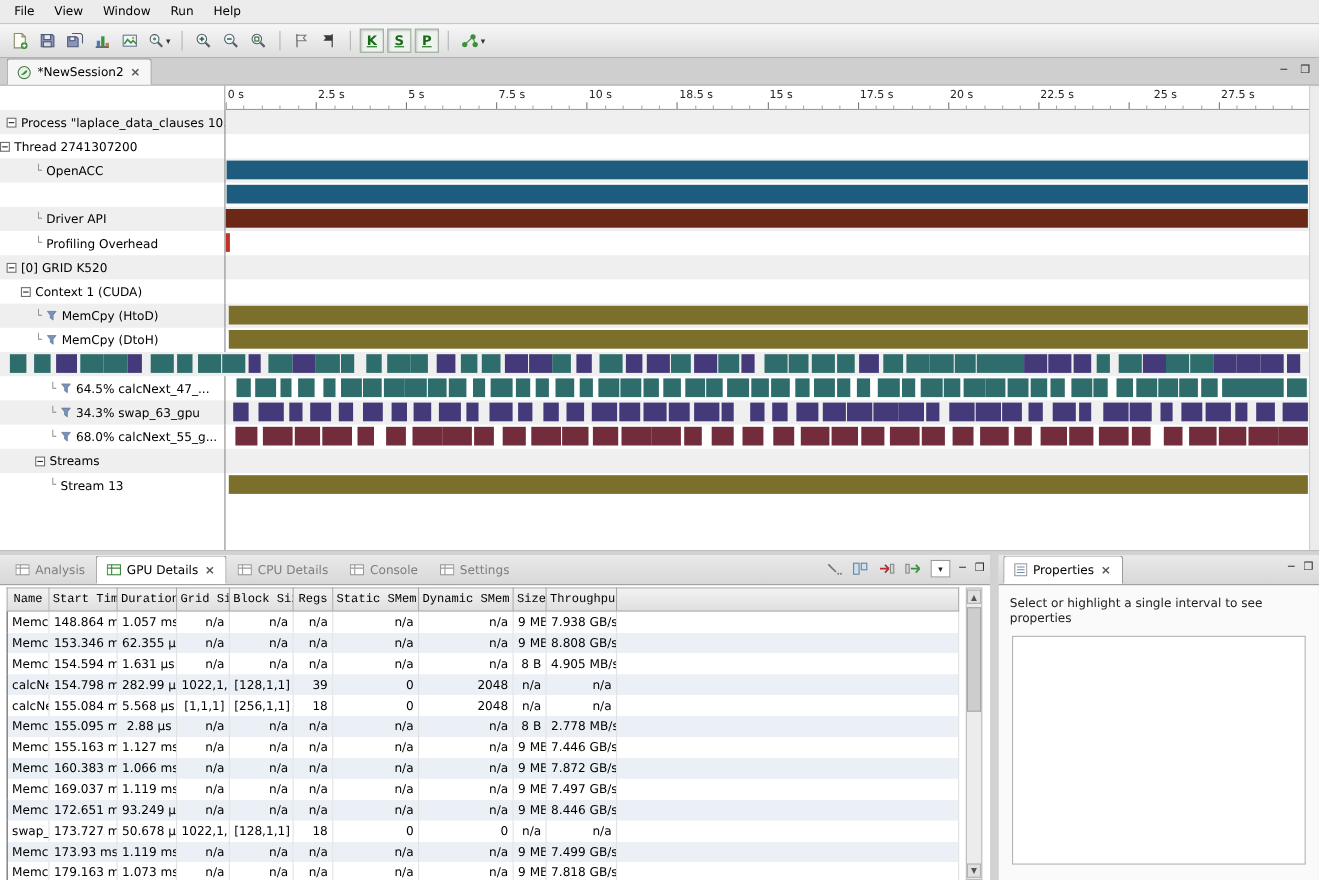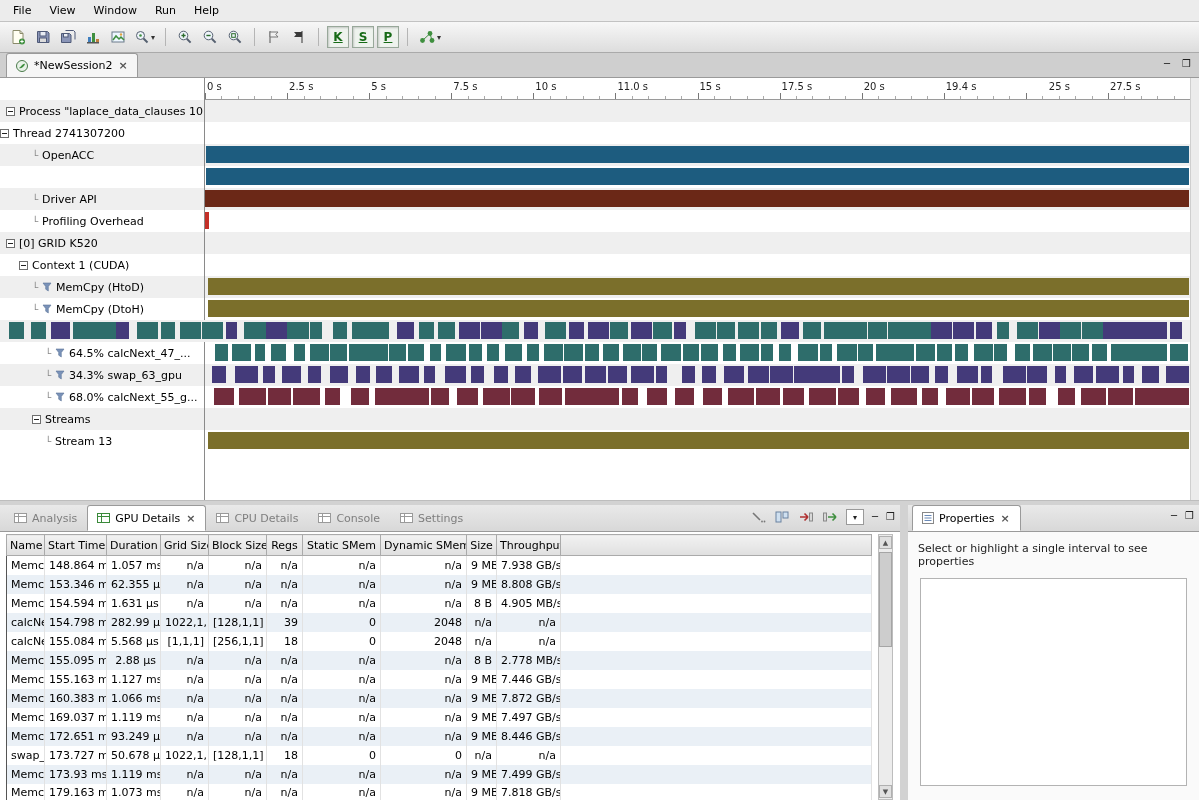--- a/index.html
+++ b/index.html
@@ -86,21 +86,21 @@
   .mini-btn { display:flex; align-items:center; }
   .dd-box { border:1px solid #9a9a9a; background:#fff; width:18px; height:16px;
             display:flex; align-items:center; justify-content:center; font-size:8px; color:#222; }
 
   
   .table-zone { flex:1; display:flex; overflow:hidden; padding:2px 0 0 6px; background:#fff; }
   .gtable { border-collapse:collapse; table-layout:fixed; width:866px; flex:none;
             border:1px solid #555; align-self:flex-start; }
   .gtable th { background:linear-gradient(#f2f2f2,#dfdfdf); border:1px solid #aaa;
                font-weight:normal; height:21px; padding:2px 3px; overflow:hidden;
-               white-space:nowrap; text-align:center; font-size:11px; }
+               white-space:nowrap; text-align:center; font-size:11px;font-family:Liberation Mono, monospace; }
   .gtable td { height:19px; padding:1px 4px; overflow:hidden; white-space:nowrap;
                border-right:1px solid #e2e2e2; font-size:11px; }
   .gtable tr.even { background:#eaf0f6; }
   .gtable td.num { text-align:right; }
   .vscroll { width:15px; flex:none; background:#ececec; border:1px solid #bdbdbd;
              display:flex; flex-direction:column; align-items:center; margin-left:6px; }
   .vs-btn { width:13px; height:13px; font-size:7px; color:#555; background:#e0e0e0;
             border:1px solid #b0b0b0; display:flex; align-items:center; justify-content:center;
             margin:1px 0; }
   .vs-track { flex:1; width:13px; position:relative; }
@@ -298,25 +298,25 @@
         <div class="tick major" style="left: 91.6667%;"></div>
         <div class="tick minor" style="left: 93.3333%;"></div>
         <div class="tick minor" style="left: 95%;"></div>
         <div class="tick minor" style="left: 96.6667%;"></div>
         <div class="tick minor" style="left: 98.3333%;"></div>
         <div class="tick-label" style="left: 0%;">0 s</div>
         <div class="tick-label" style="left: 8.33333%;">2.5 s</div>
         <div class="tick-label" style="left: 16.6667%;">5 s</div>
         <div class="tick-label" style="left: 25%;">7.5 s</div>
         <div class="tick-label" style="left: 33.3333%;">10 s</div>
-        <div class="tick-label" style="left: 41.6667%;">11.0 s</div>
+        <div class="tick-label" style="left: 41.6667%;">18.5 s</div>
         <div class="tick-label" style="left: 50%;">15 s</div>
         <div class="tick-label" style="left: 58.3333%;">17.5 s</div>
         <div class="tick-label" style="left: 66.6667%;">20 s</div>
-        <div class="tick-label" style="left: 75%;">19.4 s</div>
+        <div class="tick-label" style="left: 75%;">22.5 s</div>
         <div class="tick-label" style="left: 83.3333%; margin-left: 23px;">25 s</div>
         <div class="tick-label" style="left: 91.6667%;">27.5 s</div>
       </div>
   </div>
   <div>
       <div class="tl-row shade">
         <div class="tl-label" style="padding-left: 6px;">
           <span class="toggle-box"></span>
           <span>Process "laplace_data_clauses 10...</span>
         </div>

